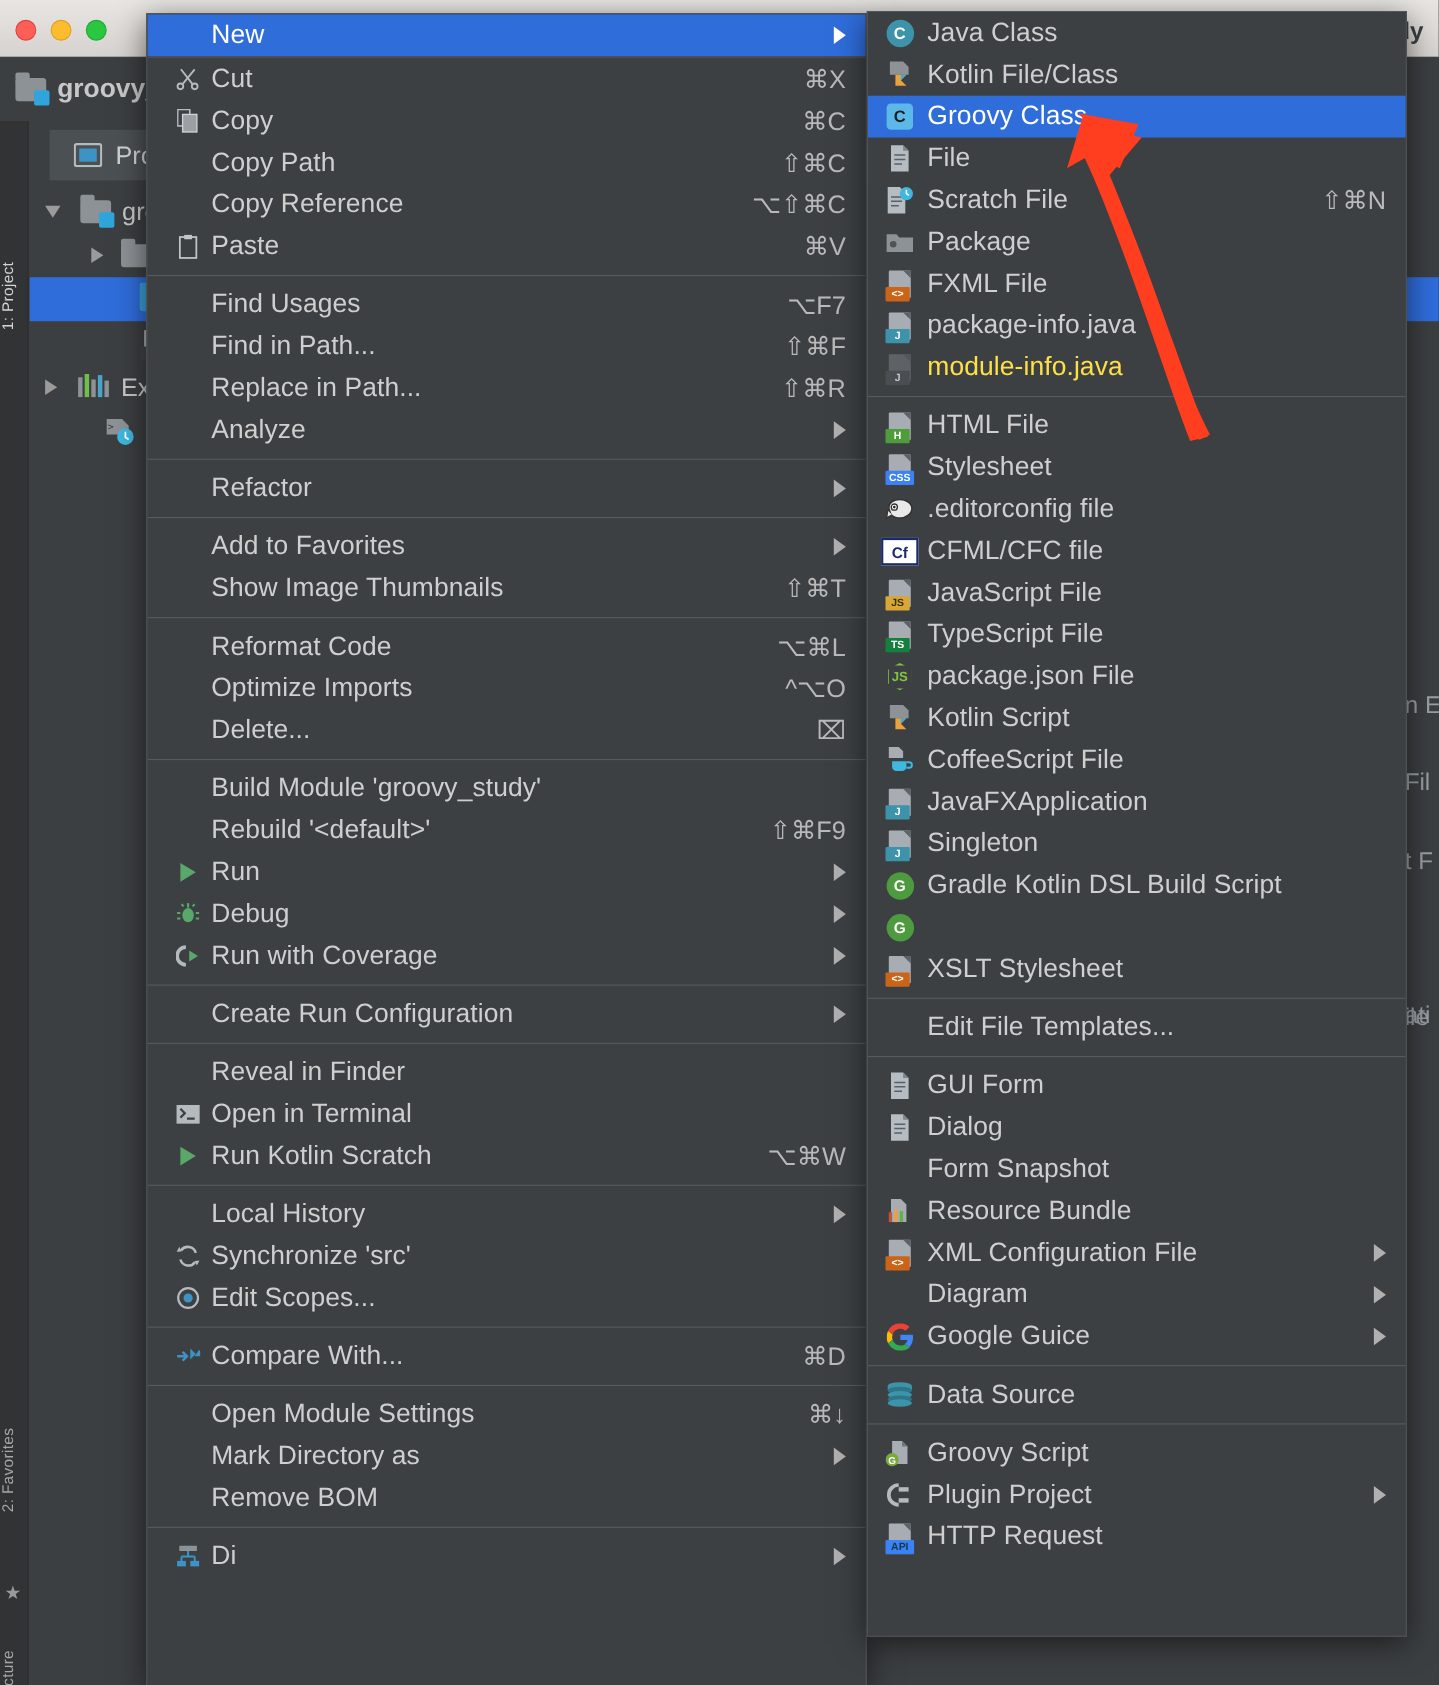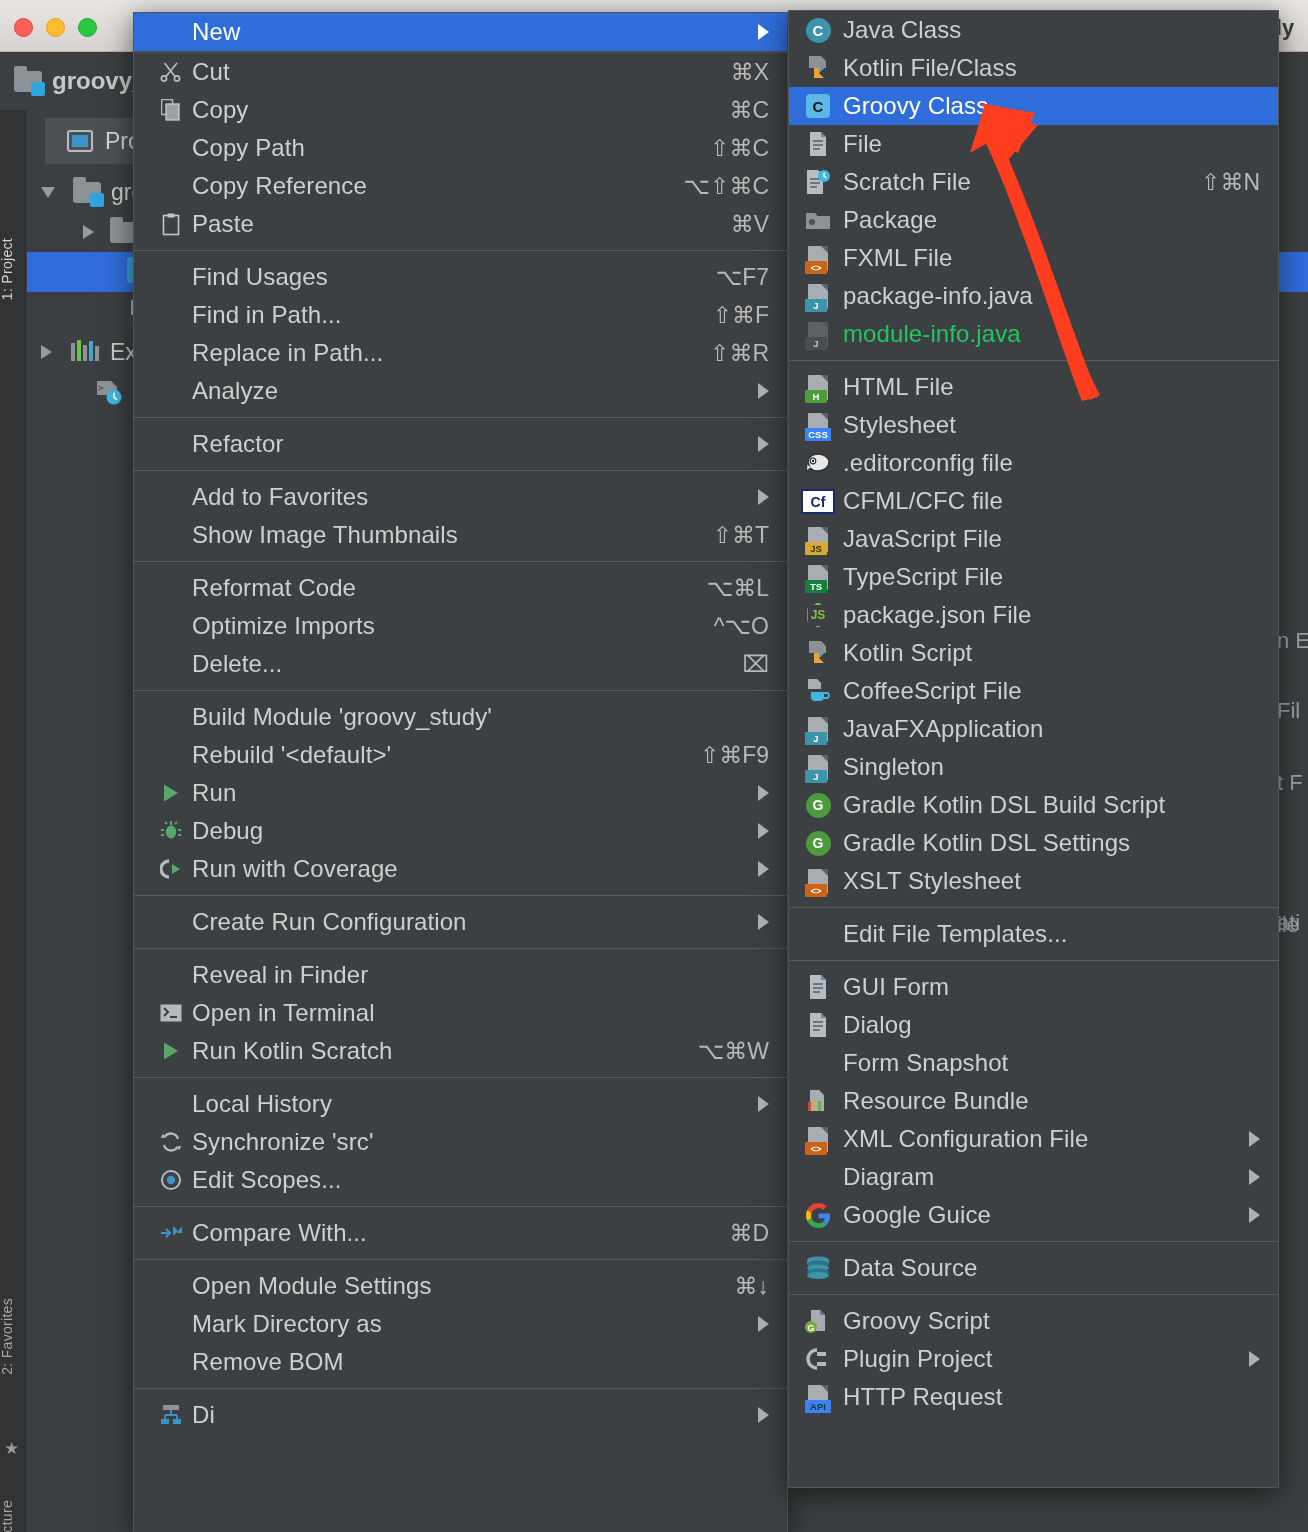--- a/index.html
+++ b/index.html
@@ -89,21 +89,21 @@
   #sub-menu  { left:788px; top:10px; width:491px; height:1478px; }
 
   .mi {
     position:relative; display:flex; align-items:center;
     height:38px; padding:0 18px 0 22px; white-space:nowrap;
   }
   .mi.sel { background:#2f6ddb; }
   .mi .ic { width:30px; flex:0 0 30px; display:flex; align-items:center; justify-content:center; margin-right:6px; }
   .mi .lb { font-size:24px; color:#cfcfcf; letter-spacing:.1px; }
   .mi.sel .lb { color:#ffffff; }
-  .mi.dim .lb { color:#22c55e; }
+  .mi.dim .lb { color:#fde047; }
   .mi .sc { margin-left:auto; font-size:23px; color:#b9b9b9; padding-left:30px; }
   .mi .arw {
     margin-left:auto; width:0;height:0;
     border-left:11px solid #b0b0b0; border-top:8px solid transparent; border-bottom:8px solid transparent;
   }
   .mi.sel .arw { border-left-color:#ffffff; }
   .sep { height:1px; background:#585b5d; margin:7px 0; }
   .sep2 { height:2px; background:#4b4e50; }
 
   
@@ -672,21 +672,20 @@
     <div class="mi">
       <span class="ic">
         <span class="circ" style="background:#4e9a3e;font-size:14px;">G</span>
       </span>
       <span class="lb">Gradle Kotlin DSL Build Script</span>
     </div>
     <div class="mi">
       <span class="ic">
         <span class="circ" style="background:#4e9a3e;font-size:14px;">G</span>
       </span>
-      <span class="lb">Gradle Kotlin DSL Settings</span>
     </div>
     <div class="mi">
       <span class="ic">
         <span class="doc">
             <span class="tag" style="background:#cb6418;">&lt;&gt;</span>
           </span>
       </span>
       <span class="lb">XSLT Stylesheet</span>
     </div>
     <div class="sep"></div>

